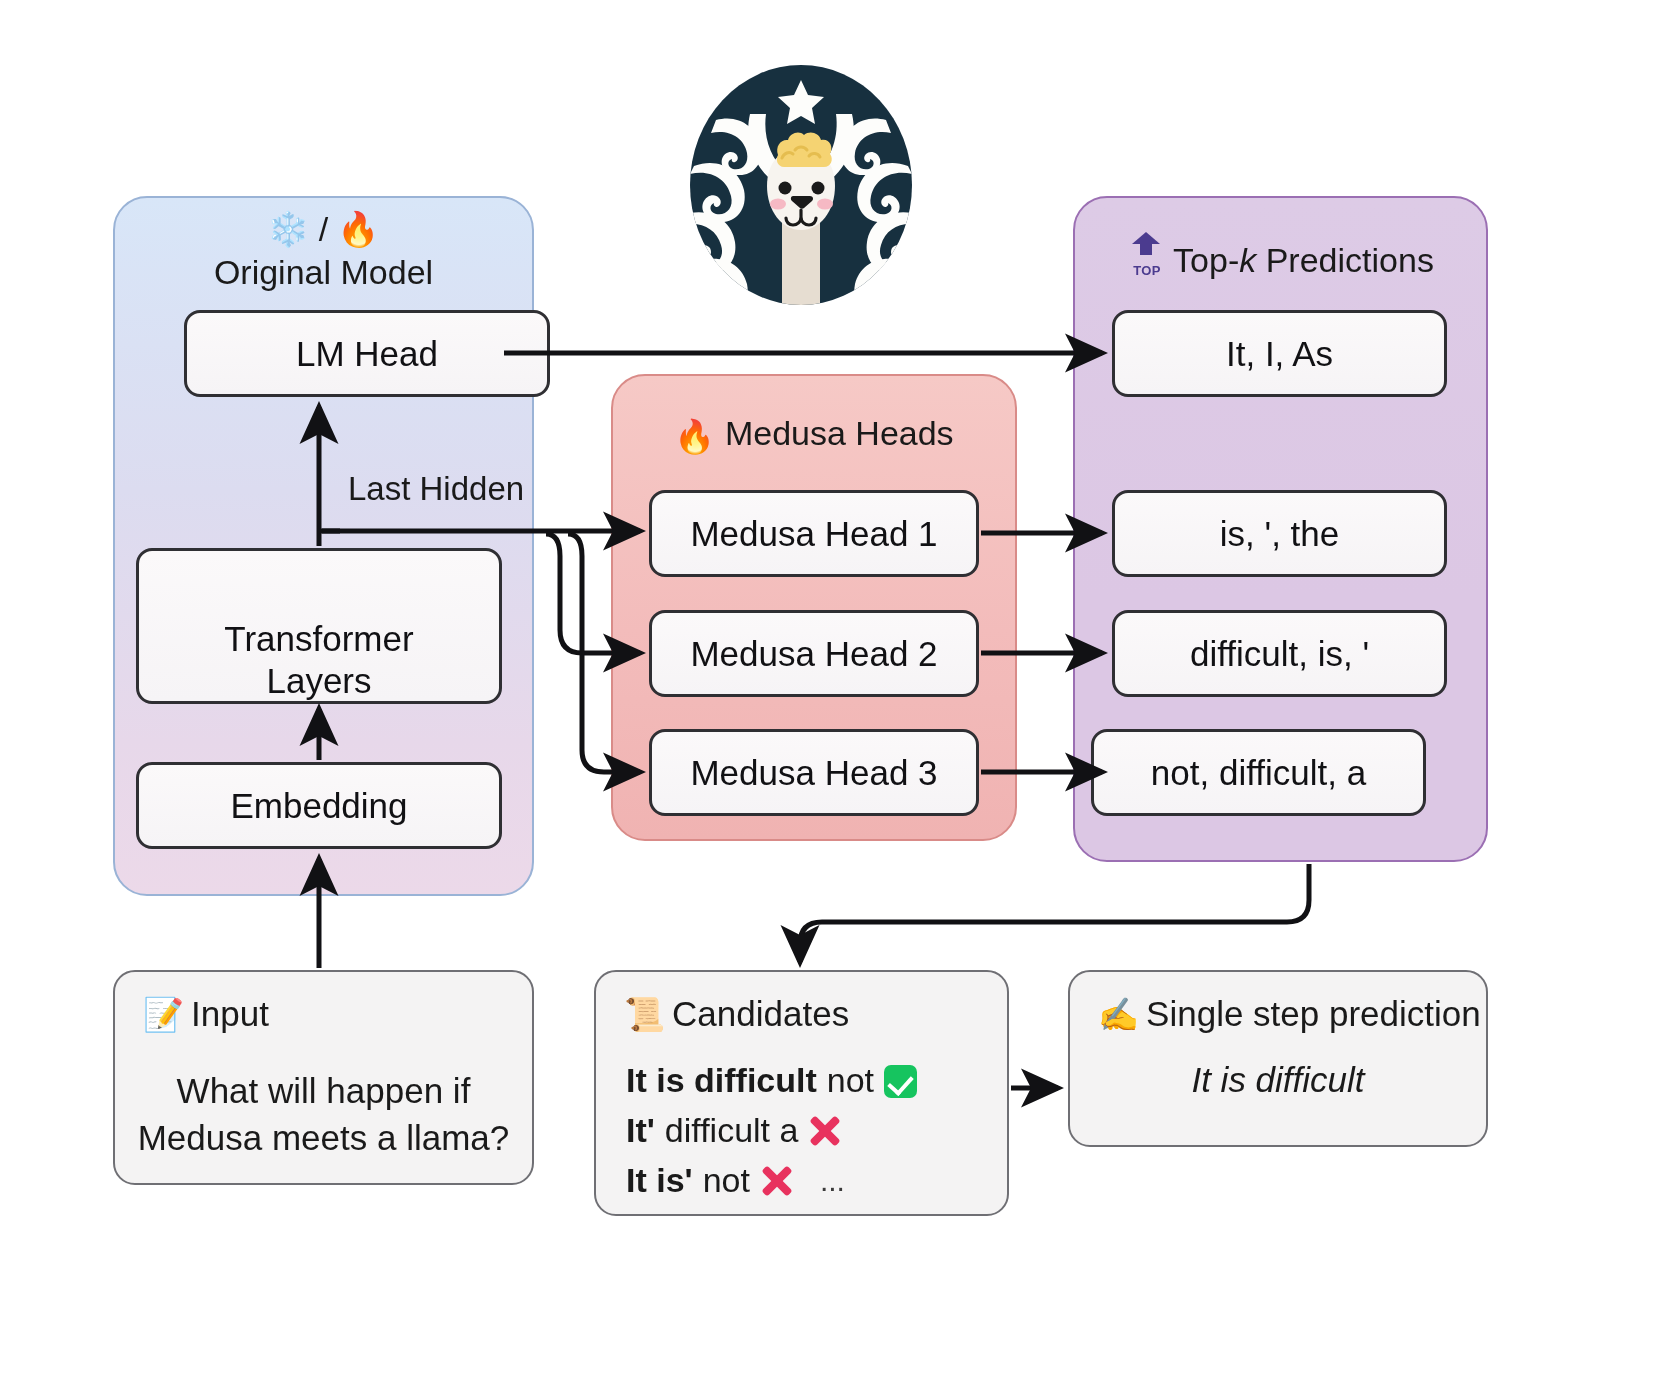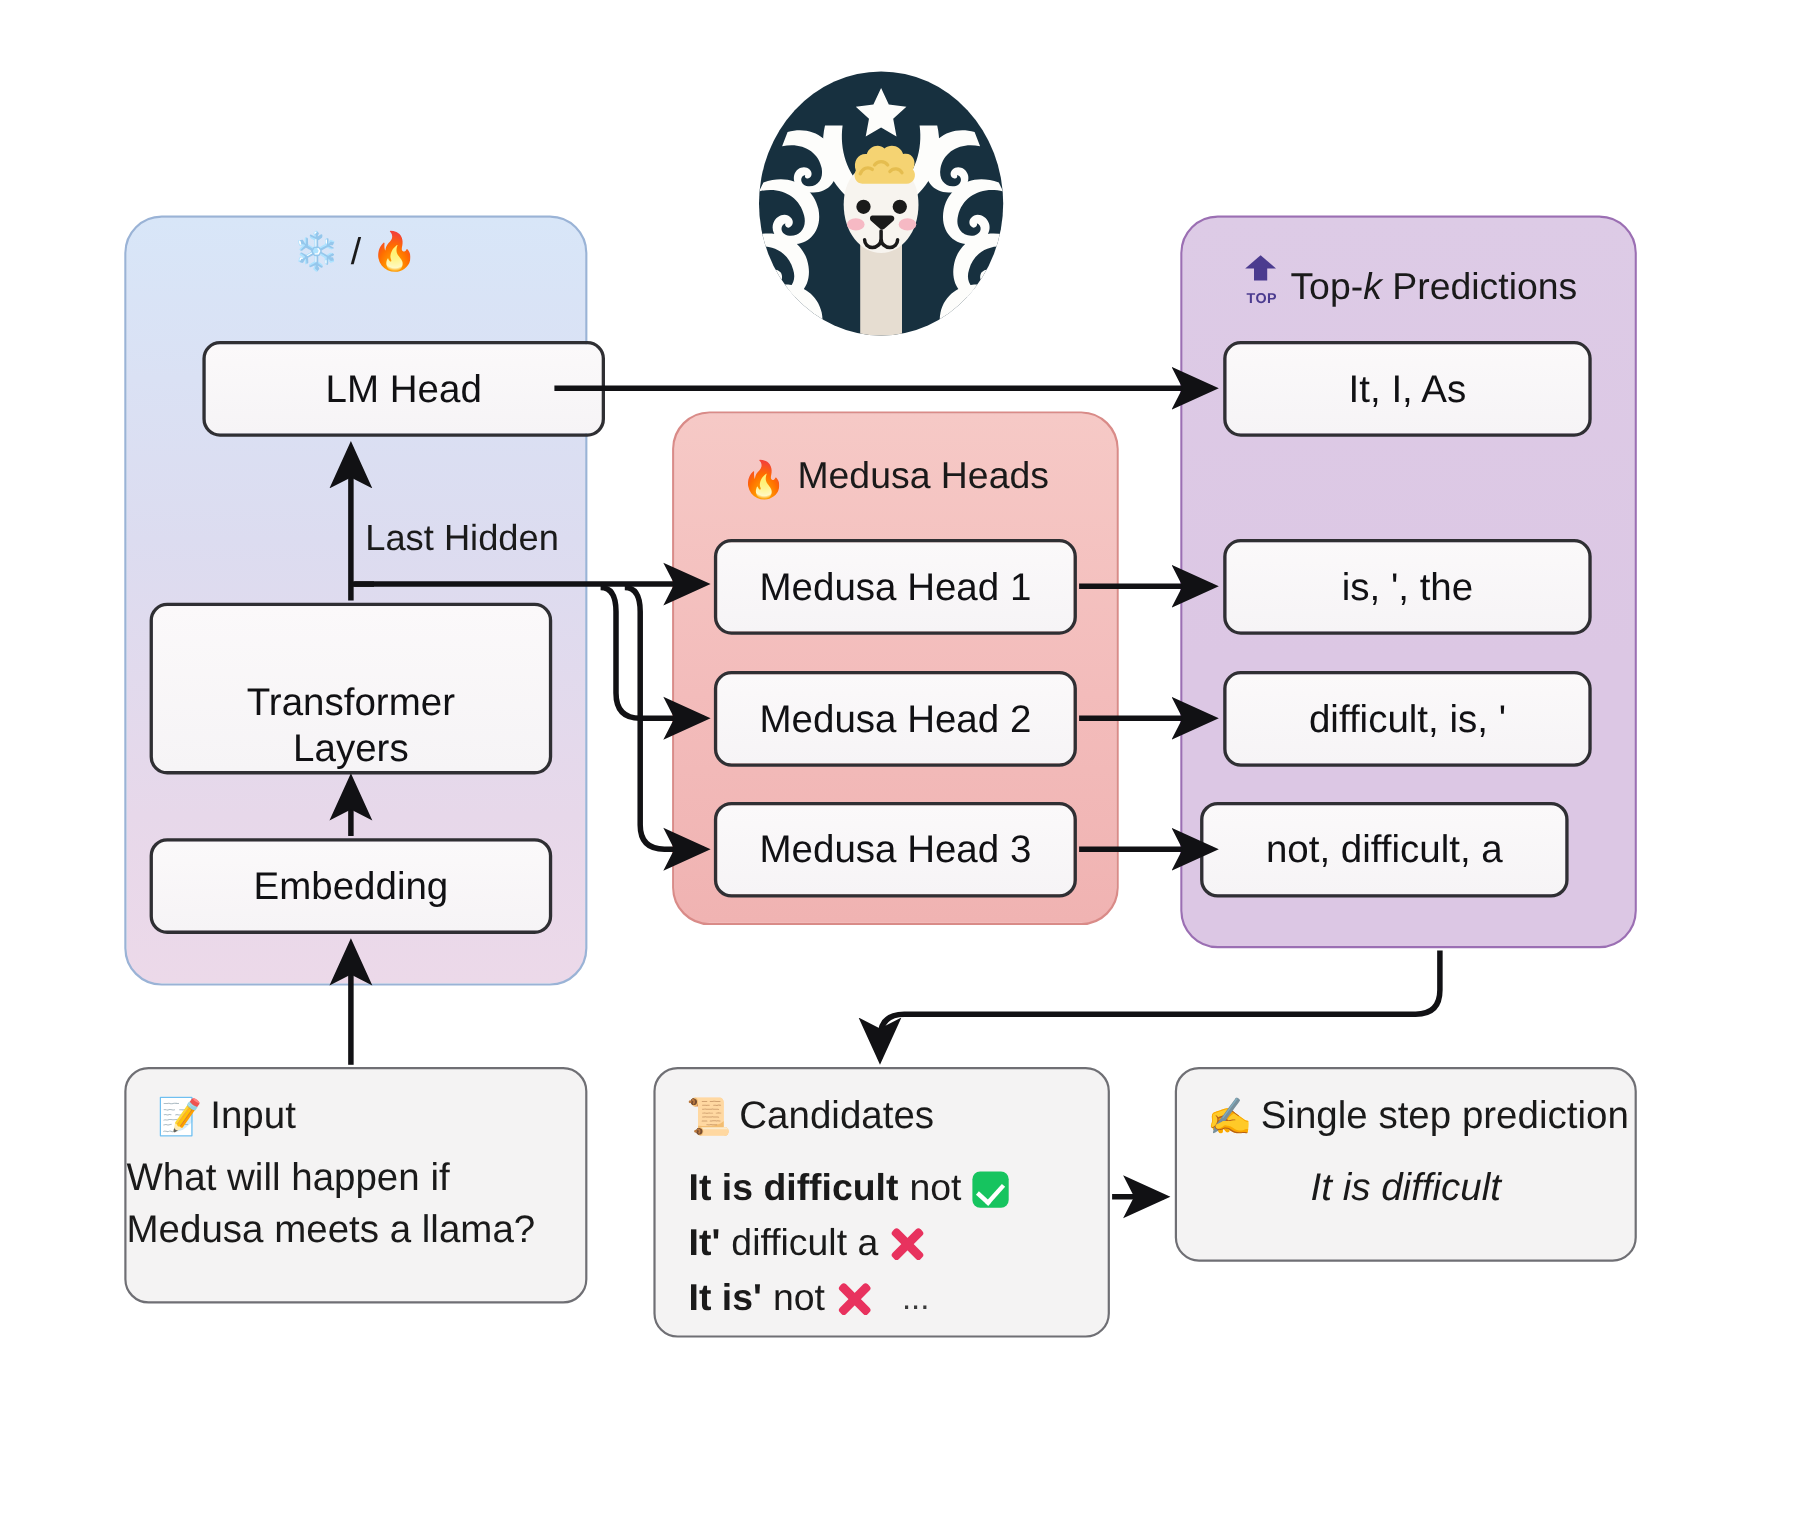--- a/index.html
+++ b/index.html
@@ -68,21 +68,21 @@
   #box-candidates{left:594px;top:970px;width:415px;height:246px;}
   #box-single{left:1068px;top:970px;width:420px;height:177px;}
 
   .box-head{
     position:absolute;left:28px;top:22px;
     font-size:35px;display:flex;align-items:center;gap:7px;white-space:nowrap;
   }
   .box-head .emo{font-size:33px;line-height:1;display:inline-block;}
 
   #input-text{
-    position:absolute;left:0;top:76px;width:100%;text-align:left;
+    position:absolute;left:0;top:96px;width:100%;text-align:center;
     font-size:35px;line-height:1.33;
   }
   #single-text{
     position:absolute;left:0;top:88px;width:100%;text-align:center;
     font-size:35px;font-style:italic;
   }
 
   .cand-list{position:absolute;left:30px;top:84px;}
   .cand-row{
     display:flex;align-items:center;gap:10px;
@@ -105,21 +105,21 @@
   .mark-no::before,.mark-no::after{
     content:"";position:absolute;left:50%;top:50%;width:36px;height:8px;
     background:#e8325e;border-radius:3px;margin:-4px 0 0 -18px;
   }
   .mark-no::before{transform:rotate(45deg);}
   .mark-no::after{transform:rotate(-45deg);}
   .cand-ellipsis{margin-left:16px;color:#3a3a3a;font-size:30px;}
 
   
   #label-last-hidden{
-    position:absolute;left:332px;top:470px;font-size:33px;white-space:nowrap;
+    position:absolute;left:348px;top:470px;font-size:33px;white-space:nowrap;
   }
 
   
   .title-emoji{font-size:33px;line-height:1;vertical-align:-3px;}
   #title-original{top:196px;}
   #title-original .ln1{display:block;padding-top:14px;font-size:34px;}
   #title-original .ln2{display:block;padding-top:4px;}
   #title-medusa{top:414px;}
   #title-topk{top:240px;}
   #title-topk i{font-style:italic;}
@@ -194,20 +194,21 @@
       </g>
     </svg>
   </div>
 
   <div class="panel" id="panel-original"></div>
   <div class="panel" id="panel-medusa"></div>
   <div class="panel" id="panel-topk"></div>
 
   <div class="panel-title" id="title-original" style="left:113px;width:421px;">
     <span class="ln1">❄️ / 🔥</span>
+    <span class="ln2">Original Model</span>
   </div>
 
   <div class="panel-title" id="title-medusa" style="left:611px;width:406px;">
     <span class="title-emoji">🔥</span>
     <span>Medusa Heads</span>
   </div>
 
   <div class="panel-title" id="title-topk" style="left:1073px;width:415px;">
     <span class="top-icon">
       <span class="arw"></span>

